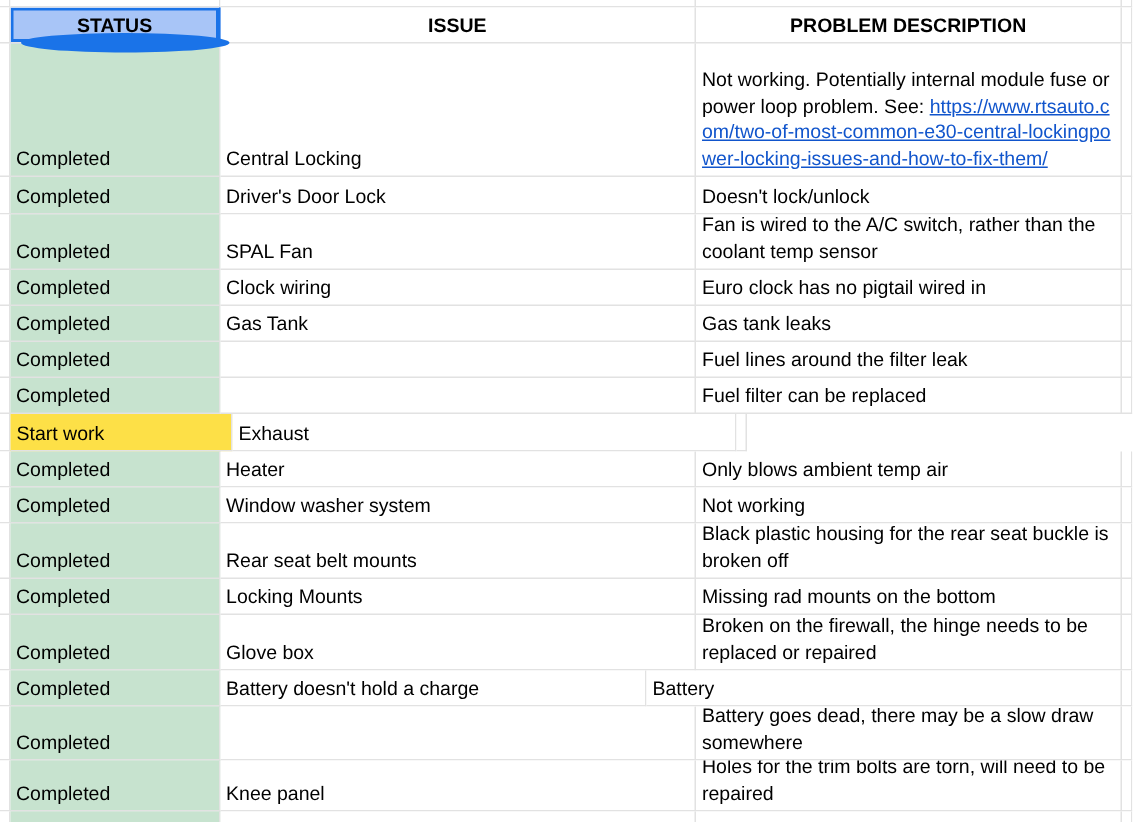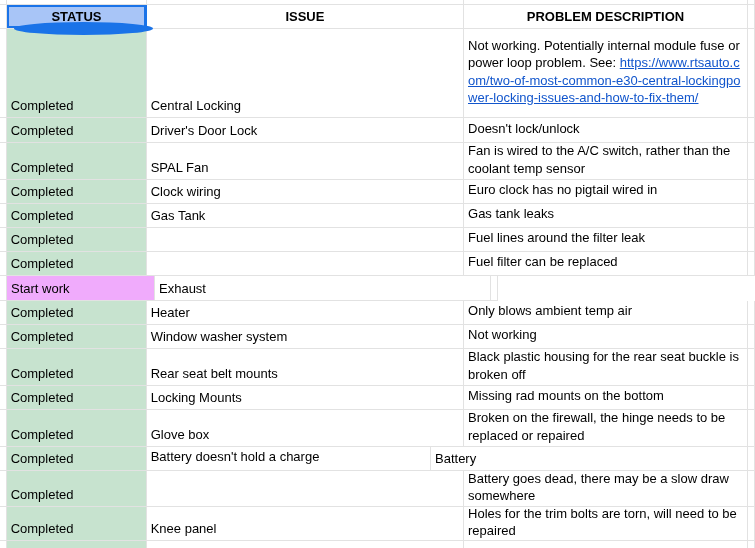--- a/index.html
+++ b/index.html
@@ -20,21 +20,21 @@
     display:flex;align-items:flex-end;
     padding:0 3px 3px 4px;
     overflow:hidden;
     line-height:17.4px;
     background:#fff;
   }
   .cell > span, .cell > div{width:100%;}
   .c-sliver{width:7px;padding:0;}
   .c-status{width:148px;}
   .c-issue{width:336px;white-space:nowrap;}
-  .c-desc{width:301px;align-items:center;}
+  .c-desc{width:301px;}
   .c-desc .wrap{word-wrap:break-word;}
   .strip .cell{height:5px;border-bottom:1px solid #e2e2e2;}
   .hdr .cell{
     height:24px;
     font-weight:bold;
     align-items:center;justify-content:flex-end;text-align:center;
     padding:0 3px;
   }
   .hdr .sel{
     position:relative;
@@ -169,21 +169,21 @@
     <div class="cell c-issue">
           <span></span>
         </div>
     <div class="cell c-desc">
           <div class="wrap">Fuel filter can be replaced</div>
         </div>
     <div class="cell c-sliver"></div>
   </div>
       <div class="row" style="height: 25px;">
     <div class="cell c-sliver"></div>
-    <div class="cell c-status" style="background: #f0abfc;">
+    <div class="cell c-status" style="background: #fde047;">
           <span>Start work</span>
         </div>
     <div class="cell c-issue">
           <span>Exhaust</span>
         </div>
     <div class="cell c-sliver"></div>
   </div>
       <div class="row" style="height: 24px;">
     <div class="cell c-sliver"></div>
     <div class="cell c-status" style="background: rgb(199, 227, 207);">

